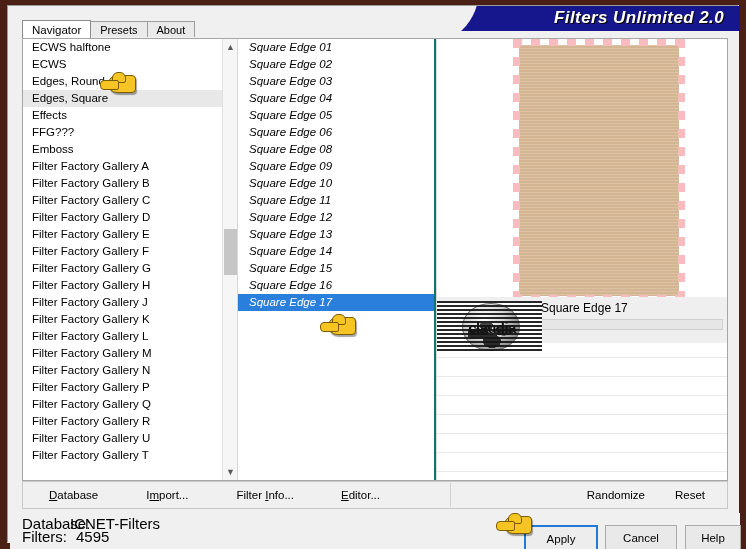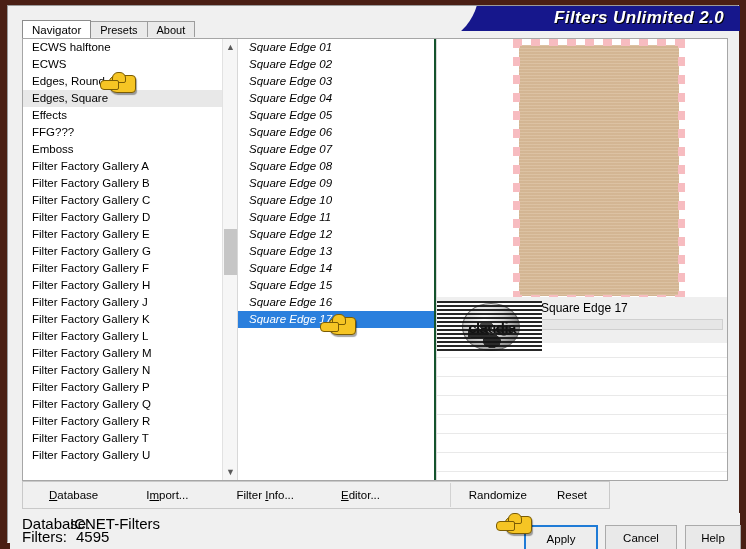--- a/index.html
+++ b/index.html
@@ -62,21 +62,21 @@
   }
   .tab.active{
     background:#ffffff;height:18px;line-height:18px;
     border-color:#8c8c8c;
     position:relative;z-index:3;
     font-size:11.5px;
   }
   
   #panel{
     position:absolute;left:13px;top:7px;width:706px;height:443px;
-    background:#14532d;
+    background:#0f766e;
     border:1px solid #a6a6a6;
     box-sizing:border-box;
   }
   
   #left-list{
     position:absolute;left:0;top:0;width:199px;height:441px;
     overflow:hidden;background:#ffffff;
   }
   .lrow{
     height:17px;line-height:17px;padding-left:9px;
@@ -181,21 +181,21 @@
     letter-spacing:-0.6px;
   }
   #wm-stripes{
     position:absolute;left:0;top:0;width:108px;height:52px;
     background:repeating-linear-gradient(to bottom,
       rgba(20,20,20,0.92) 0px, rgba(20,20,20,0.92) 2px,
       rgba(255,255,255,0) 2px, rgba(255,255,255,0) 4px);
   }
   
   #cmdbar{
-    position:absolute;left:13px;top:450px;width:588px;height:28px;
+    position:absolute;left:13px;top:450px;width:706px;height:28px;
     background:#f0f0f0;border:1px solid #c9c9c9;box-sizing:border-box;
     display:flex;align-items:center;
   }
   #cmd-left{position:absolute;left:0;top:0;height:26px;display:flex;align-items:center;}
   #cmd-right{position:absolute;right:0;top:0;height:26px;display:flex;align-items:center;}
   .cmd{
     font-size:11.5px;color:#000;padding:0 4px;white-space:nowrap;
   }
   .cmd u{text-decoration:underline;}
   #cmd-sep{
@@ -267,50 +267,49 @@
           <div class="lrow">Edges, Round</div>
           <div class="lrow sel">Edges, Square</div>
           <div class="lrow">Effects</div>
           <div class="lrow">FFG???</div>
           <div class="lrow">Emboss</div>
           <div class="lrow">Filter Factory Gallery A</div>
           <div class="lrow">Filter Factory Gallery B</div>
           <div class="lrow">Filter Factory Gallery C</div>
           <div class="lrow">Filter Factory Gallery D</div>
           <div class="lrow">Filter Factory Gallery E</div>
+          <div class="lrow">Filter Factory Gallery F</div>
           <div class="lrow">Filter Factory Gallery G</div>
-          <div class="lrow">Filter Factory Gallery F</div>
           <div class="lrow">Filter Factory Gallery H</div>
           <div class="lrow">Filter Factory Gallery J</div>
           <div class="lrow">Filter Factory Gallery K</div>
           <div class="lrow">Filter Factory Gallery L</div>
           <div class="lrow">Filter Factory Gallery M</div>
           <div class="lrow">Filter Factory Gallery N</div>
           <div class="lrow">Filter Factory Gallery P</div>
           <div class="lrow">Filter Factory Gallery Q</div>
           <div class="lrow">Filter Factory Gallery R</div>
+          <div class="lrow">Filter Factory Gallery U</div>
           <div class="lrow">Filter Factory Gallery T</div>
-          <div class="lrow">Filter Factory Gallery U</div>
         </div>
 
         <div id="left-scroll">
           <div class="sb-btn" style="top:0">▲</div>
           <div id="left-thumb"></div>
           <div class="sb-btn" style="top:425px">▼</div>
         </div>
         <div id="left-divider"></div>
 
         <div id="mid-list">
           <div class="mrow">Square Edge 01</div>
           <div class="mrow">Square Edge 02</div>
           <div class="mrow">Square Edge 03</div>
           <div class="mrow">Square Edge 04</div>
           <div class="mrow">Square Edge 05</div>
           <div class="mrow">Square Edge 06</div>
-          <div class="mrow">Square Edge 07</div>
           <div class="mrow">Square Edge 08</div>
           <div class="mrow">Square Edge 09</div>
           <div class="mrow">Square Edge 10</div>
           <div class="mrow">Square Edge 11</div>
           <div class="mrow">Square Edge 12</div>
           <div class="mrow">Square Edge 13</div>
           <div class="mrow">Square Edge 14</div>
           <div class="mrow">Square Edge 15</div>
           <div class="mrow">Square Edge 16</div>
           <div class="mrow sel">Square Edge 17</div>

